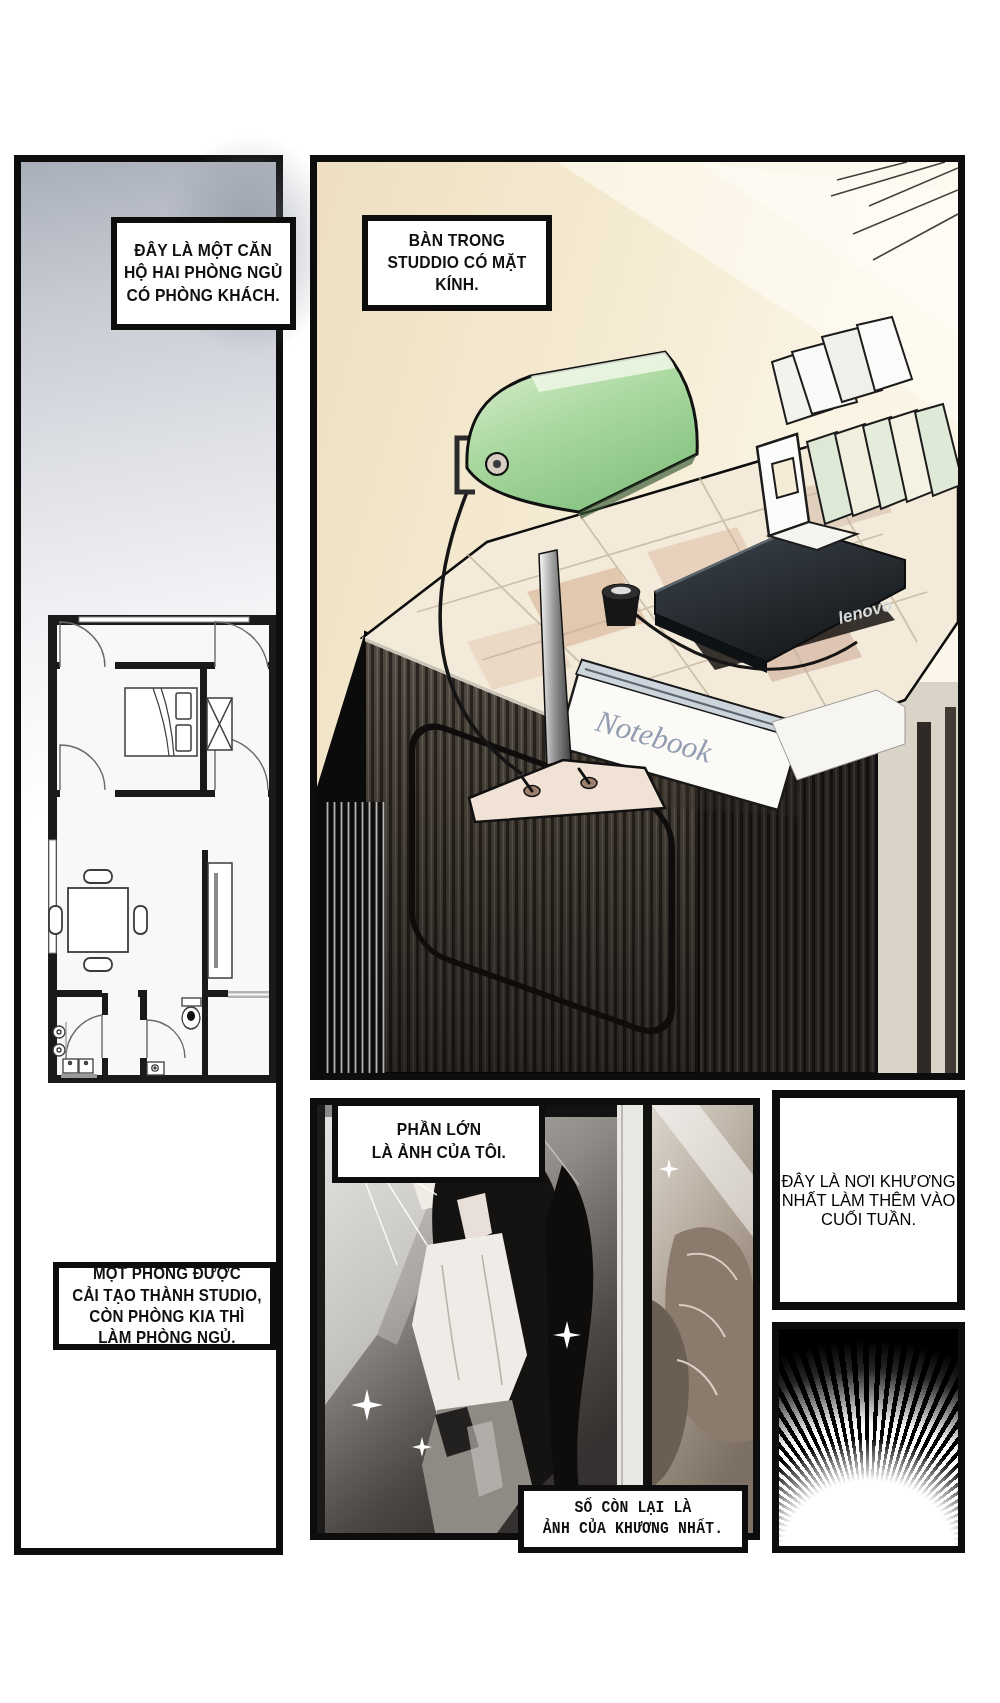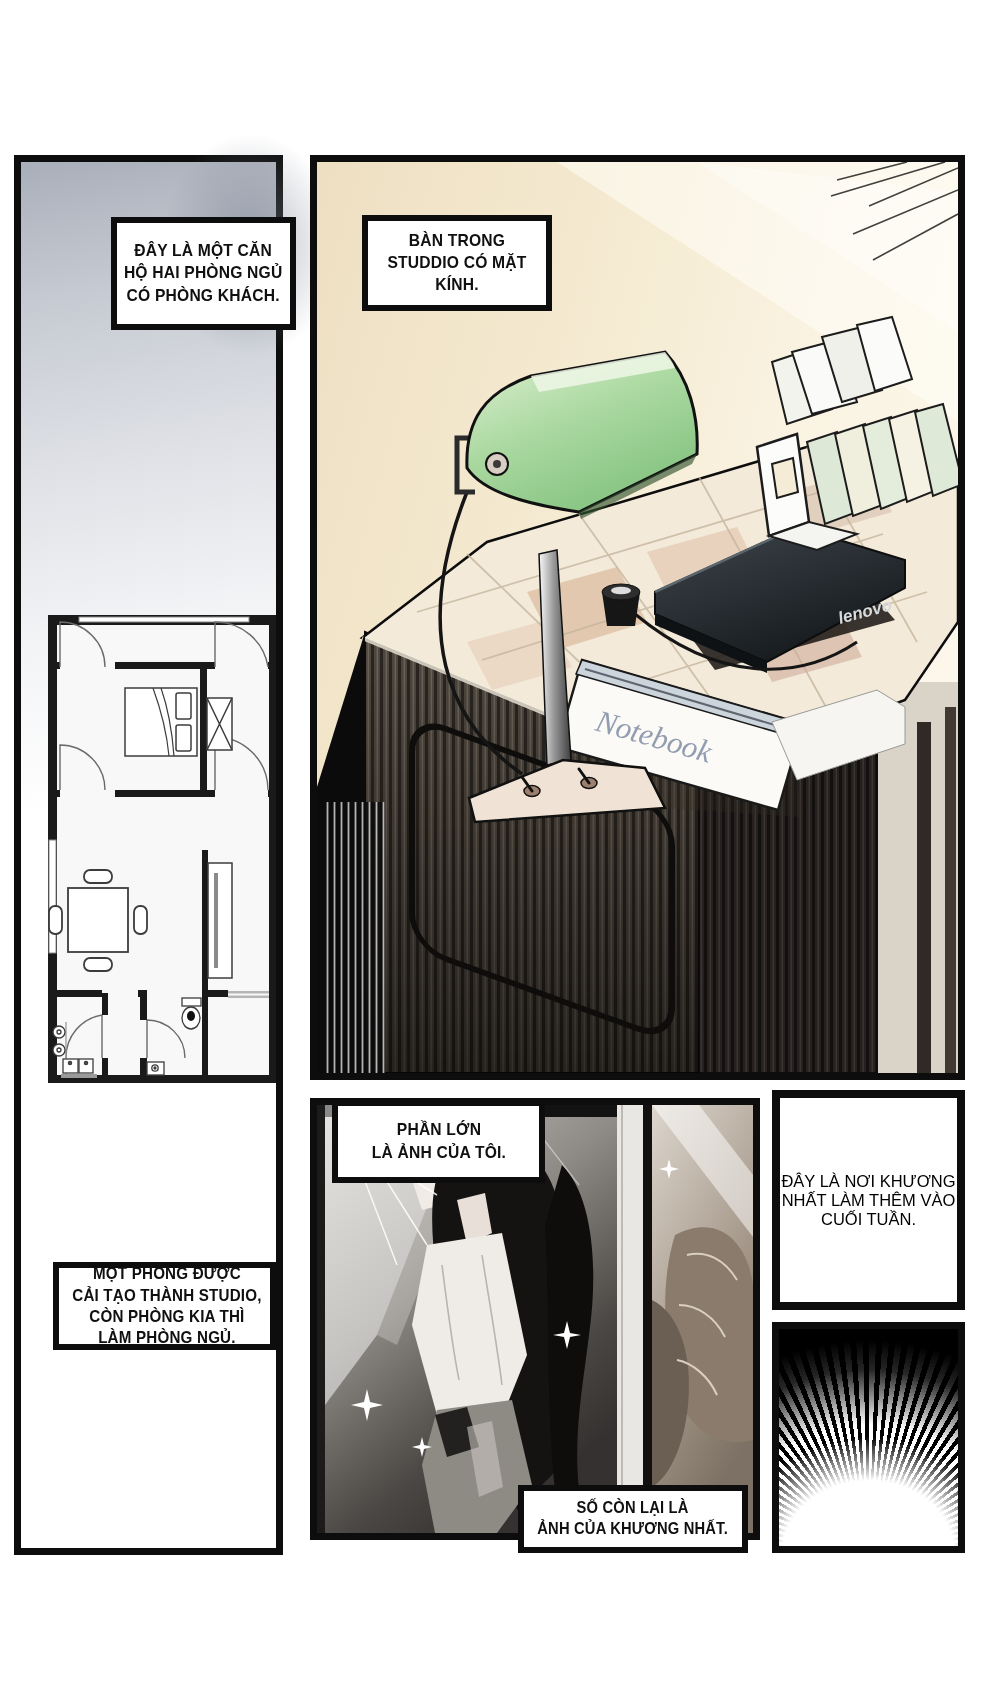--- a/index.html
+++ b/index.html
@@ -25,21 +25,21 @@
   .caption{position:absolute;box-sizing:border-box;background:#fff;border:6px solid #0d0d0d;
      display:flex;align-items:center;justify-content:center;text-align:center;color:#101010;z-index:5;}
   .caption .txt{white-space:pre-line;font-weight:700;font-size:17px;line-height:1.3;
      letter-spacing:.2px;transform:scaleX(.92);}
   .cap-apartment-top{left:65px;top:217px;width:185px;height:113px;margin-left:46px;}
   .cap-apartment-bottom{left:53px;top:1262px;width:223px;height:88px;justify-content:flex-end;}
   .cap-apartment-bottom .txt{font-size:16.5px;}
   .cap-desk-top{left:362px;top:215px;width:190px;height:96px;}
   .cap-desk-bottom{left:705px;top:955px;width:258px;height:108px;}
   .cap-photos-top{left:332px;top:1100px;width:213px;height:83px;}
-  .cap-photos-bottom{left:518px;top:1485px;width:230px;height:68px;}
+  .cap-photos-bottom{left:518px;top:1485px;width:230px;height:68px;font-family:Liberation Mono, monospace;}
   .cap-photos-bottom .txt{font-size:16px;}
   .cap-workplace{position:static;border:none;width:100%;height:100%;display:flex;
      align-items:center;justify-content:center;}
   .cap-workplace .txt{font-size:16.5px;}
   svg{display:block;}
   .scene{position:absolute;inset:0;}
 </style>
 </head>
 <body>
 

